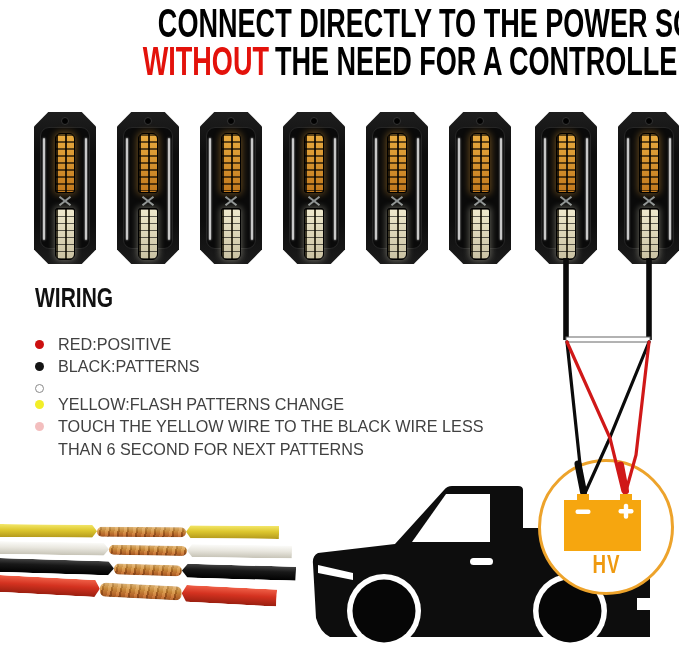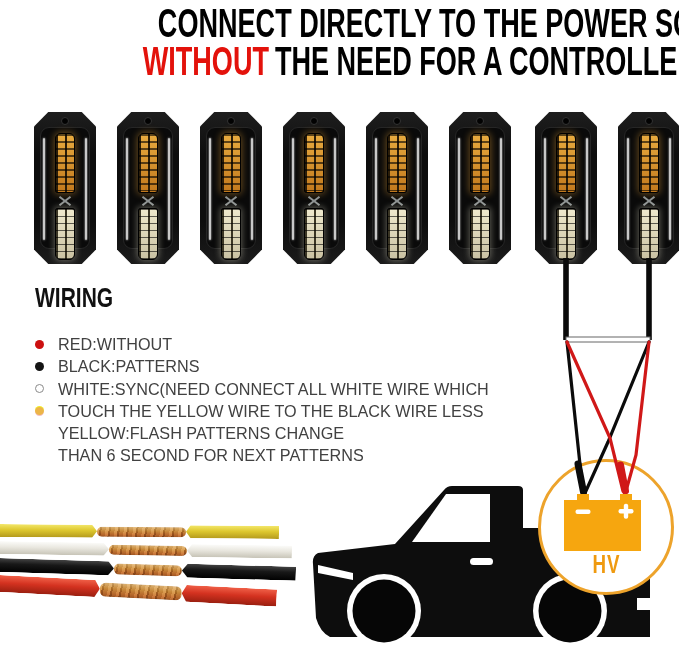--- a/index.html
+++ b/index.html
@@ -200,46 +200,45 @@
 
   <div class="wiring-title">
     <span class="squeeze-l">WIRING</span>
   </div>
   <div class="wlist" id="wlist" style="color: rgb(65, 65, 65);">
       <div class="witem">
         <div class="wbullet-col">
           <div class="wbullet" style="background: rgb(204, 16, 16);"></div>
         </div>
         <div class="wtext">
-          <div class="wline">RED:WITHOUT</div>
+          <div class="wline">RED:POSITIVE</div>
         </div>
       </div>
       <div class="witem">
         <div class="wbullet-col">
           <div class="wbullet" style="background: rgb(20, 20, 20);"></div>
         </div>
         <div class="wtext">
           <div class="wline">BLACK:PATTERNS</div>
         </div>
       </div>
       <div class="witem">
         <div class="wbullet-col">
           <div class="wbullet" style="background: rgb(255, 255, 255); border: 1.5px solid rgb(138, 138, 138);"></div>
         </div>
         <div class="wtext">
-          <div class="wline">WHITE:SYNC(NEED CONNECT ALL WHITE WIRE WHICH</div>
         </div>
       </div>
       <div class="witem">
         <div class="wbullet-col">
           <div class="wbullet" style="background: rgb(242, 238, 40);"></div>
         </div>
         <div class="wtext">
+          <div class="wline">YELLOW:FLASH PATTERNS CHANGE</div>
           <div class="wline">TOUCH THE YELLOW WIRE TO THE BLACK WIRE LESS<span class="ghost-dot" style="background: rgba(228, 110, 110, 0.45);"></span></div>
-          <div class="wline">YELLOW:FLASH PATTERNS CHANGE</div>
           <div class="wline">THAN 6 SECOND FOR NEXT PATTERNS</div>
         </div>
       </div>
     </div>
 
   <div class="wire-photo" id="wire-photo">
       <div class="pwire" style="top: 6px; height: 13px; width: 281px; transform: rotate(0.4deg);">
         <div class="pseg ins-l c-yellow" style="width: 99px;"></div>
         <div class="pseg copper" style="width: 89px; height: 10px;"></div>
         <div class="pseg ins-r c-yellow" style="width: 93px;"></div>

